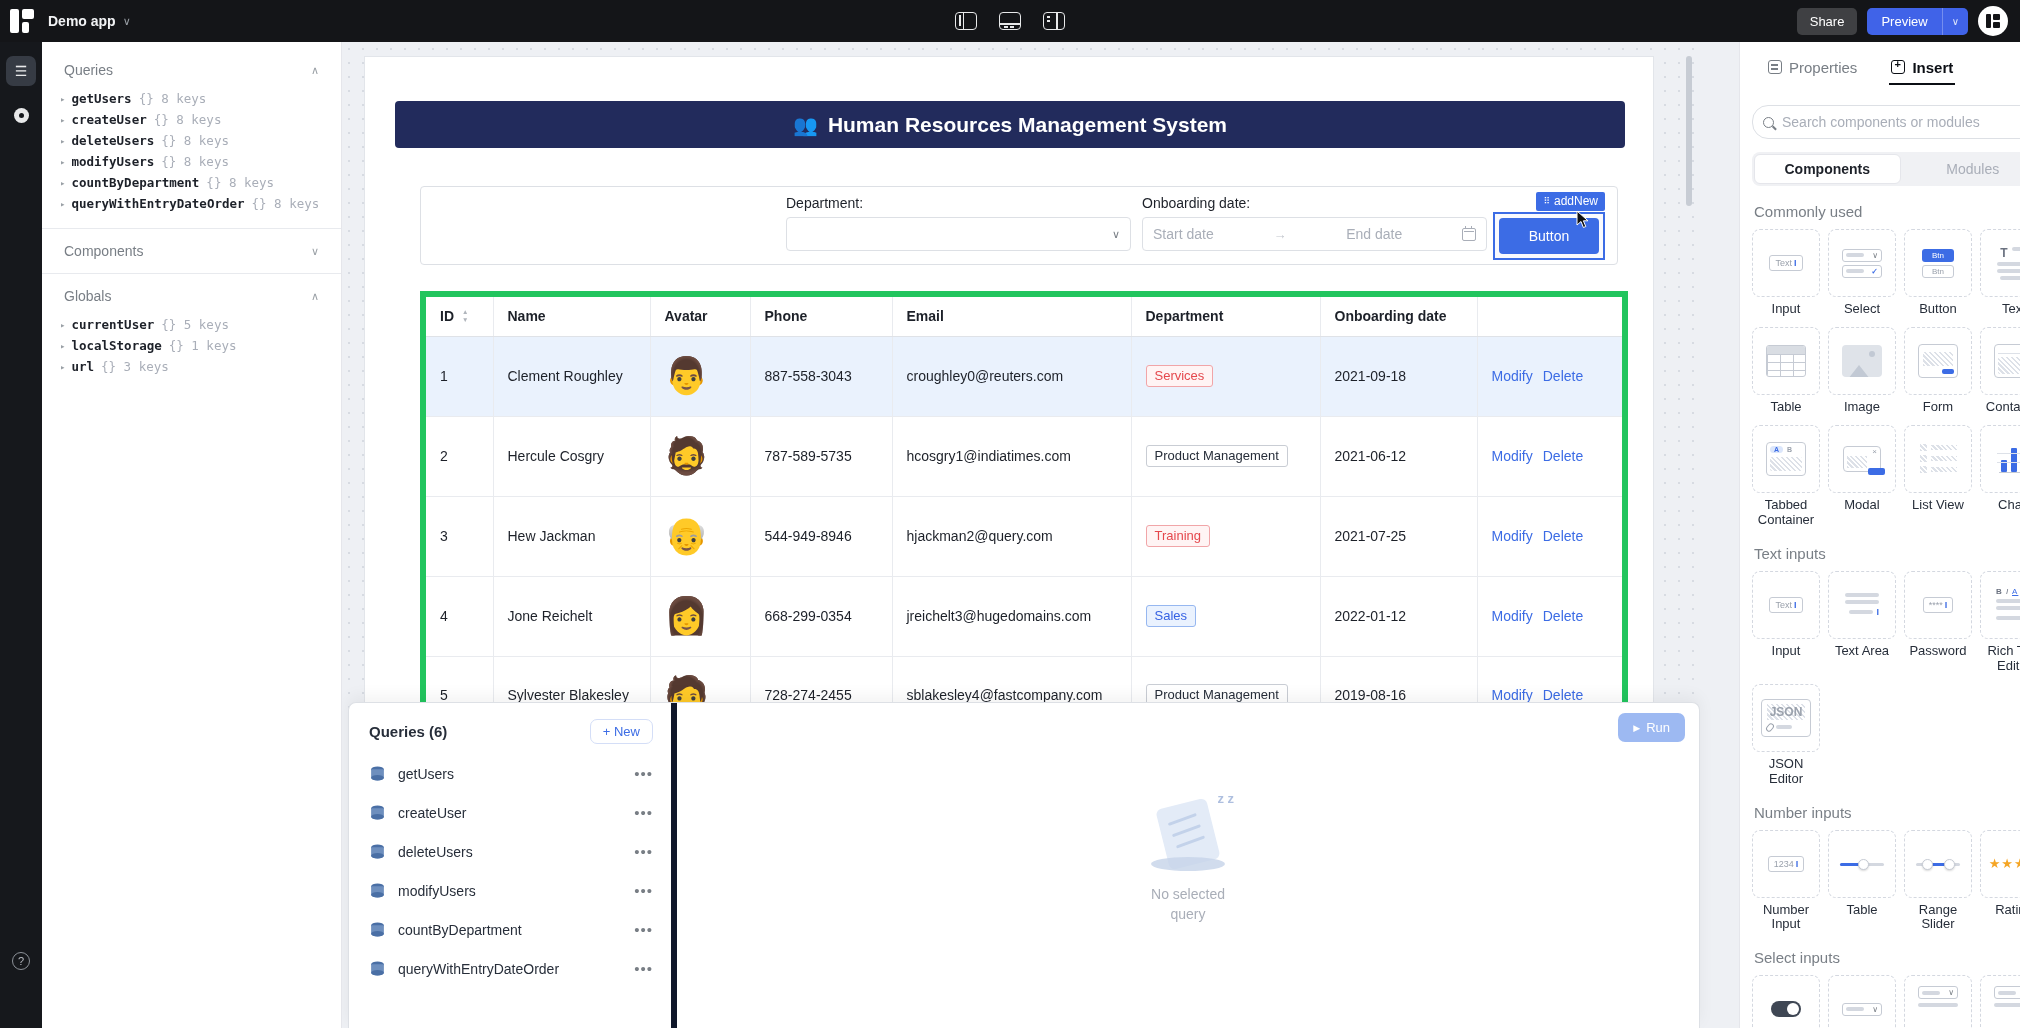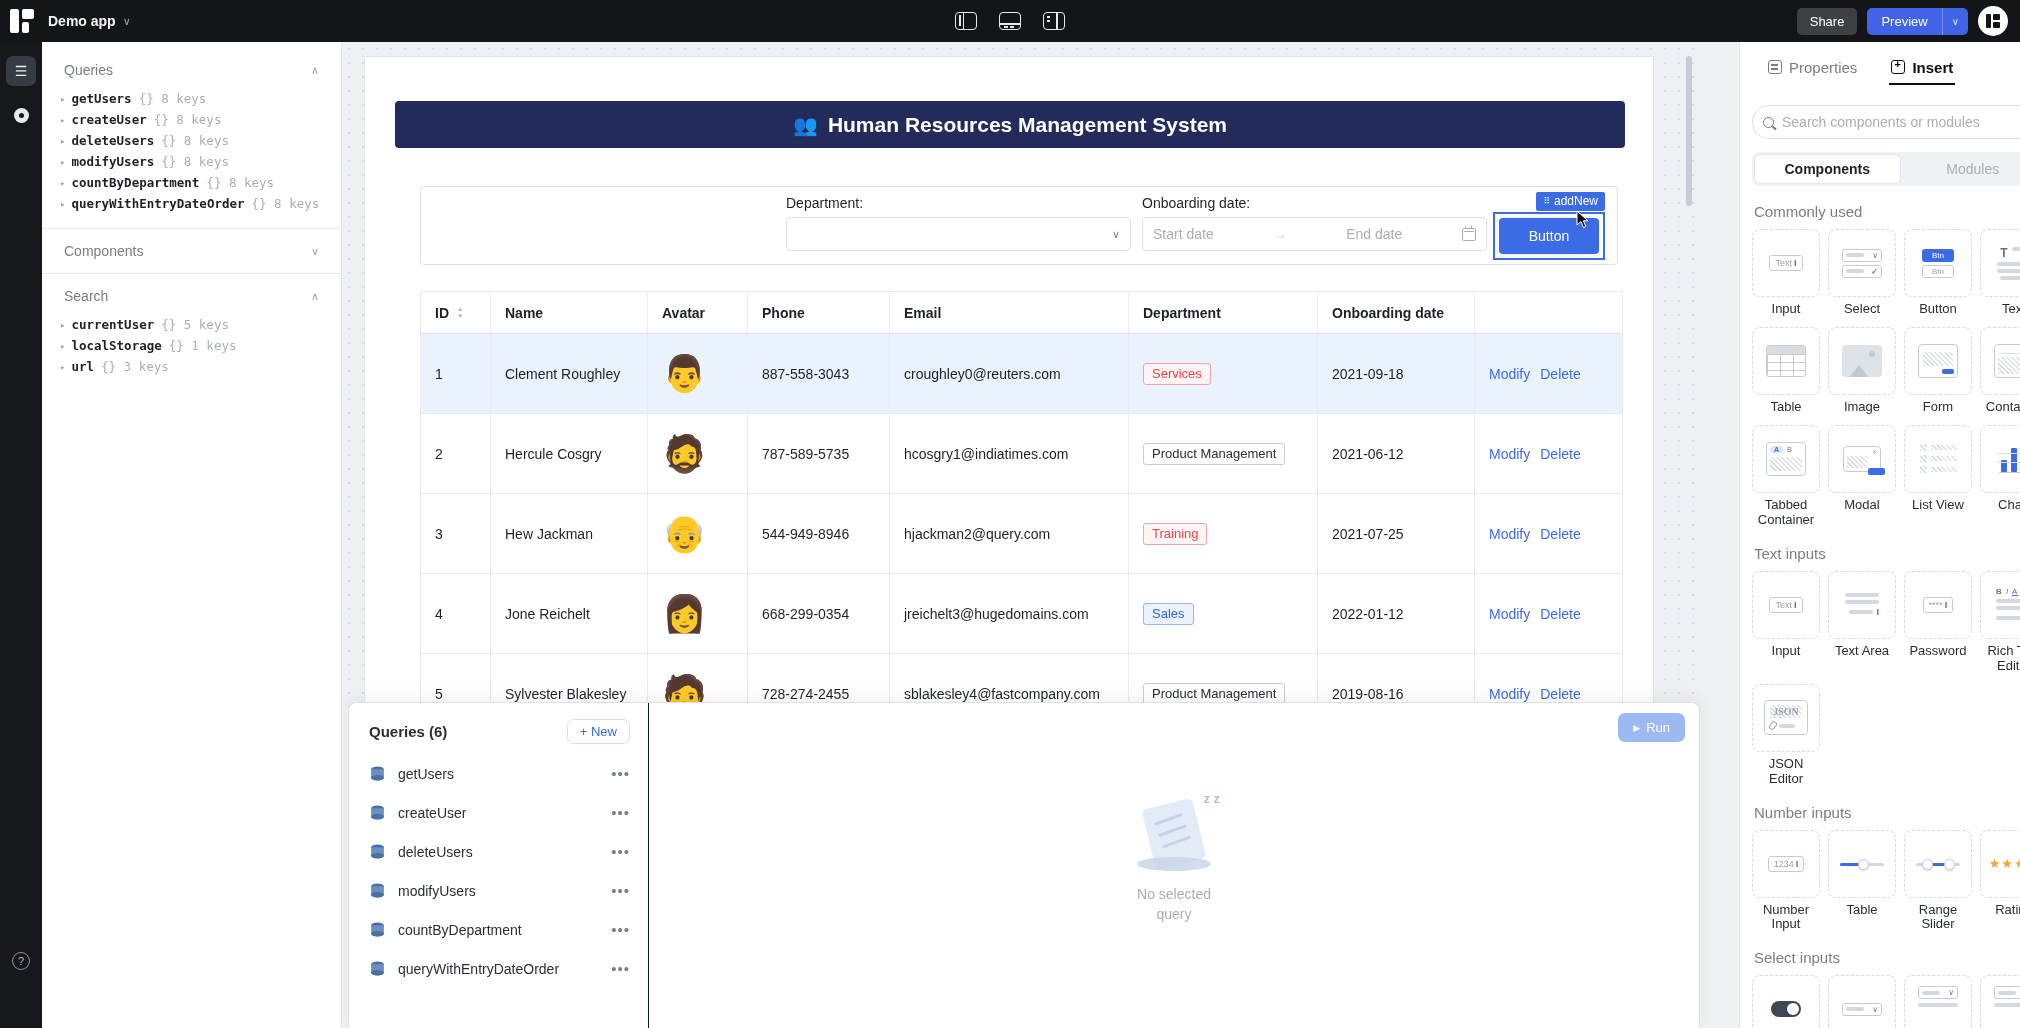--- a/index.html
+++ b/index.html
@@ -86,36 +86,36 @@
   .btn-widget { position:absolute; left:4px; top:4px; width:100px; height:36px; background:#3c6ce5; border-radius:4px; color:#fff; font-size:14px; display:flex; align-items:center; justify-content:center; }
   .sel-badge { position:absolute; right:-2px; top:-22px; background:#3c6ce5; color:#fff; font-size:12px; padding:2px 7px 3px; border-radius:2px; display:flex; gap:5px; align-items:center; }
   .drag-dots { font-size:9px; letter-spacing:-1px; }
   .cursor { position:absolute; left:1155px; top:23px; z-index:5; }
 
   
   .hr-table { position:absolute; left:55px; top:234px; width:1202px; border-collapse:collapse; table-layout:fixed; background:#fff; }
   .hr-table th, .hr-table td { border:1px solid #e9ebef; font-size:14px; color:#1d2129; padding:0 14px; text-align:left; overflow:hidden; white-space:nowrap; }
   .hr-table thead th { height:42px; font-weight:600; border-bottom:1px solid #dfe2e7; background:#fff; }
   .hr-table tbody td { height:80px; }
-  .hr-table { border:1px solid #22c55e; }
+  .hr-table { border:6px solid #22c55e; }
   tr.hl td { background:#eaf2fd; }
   .th-id { display:flex; align-items:center; gap:8px; }
   .sort { display:flex; flex-direction:column; gap:1px; font-size:6.5px; color:#b0b5bc; line-height:1; }
   .avatar-emoji { font-size:36px; line-height:1; }
   .tag { display:inline-block; font-size:13px; padding:2px 8px 3px; border-radius:3px; border:1px solid; }
   .tag-red  { color:#e5484d; background:#fff4f4; border-color:#f1a5a8; }
   .tag-gray { color:#272e3a; background:#fff;     border-color:#c9cdd4; }
   .tag-blue { color:#3662e3; background:#eaf2fe; border-color:#96b7f0; }
   .row-links { display:flex; gap:10px; }
   .row-links span { color:#3c6ce5; font-size:14px; }
 
   
   .query-panel { position:absolute; left:348px; top:702px; width:1352px; height:326px; background:#fff; border:1px solid #dde0e5; border-bottom:none;
                  border-radius:8px 8px 0 0; z-index:40; box-shadow:0 -6px 16px rgba(0,0,0,.05); display:flex; }
-  .qp-left { width:300px; border-right:1px solid #0f172a; padding-top:12px;text-align:right; }
+  .qp-left { width:328px; border-right:6px solid #0f172a; padding-top:12px;text-align:right; }
   .qp-left-head { display:flex; align-items:center; justify-content:space-between; padding:4px 18px 10px 20px; }
   .qp-title { font-size:15px; font-weight:600; color:#272e3a; }
   .qp-new { font-size:13px; color:#3c6ce5; border:1px solid #d4def7; border-radius:7px; padding:4px 12px; background:#fff; }
   .qp-item { display:flex; align-items:center; height:39px; padding:0 18px 0 20px; }
   .qp-item .nm { font-size:14px; color:#272e3a; margin-left:12px; }
   .qp-item .dots { margin-left:auto; color:#787e85; font-size:15px; letter-spacing:1px; }
   .pg-icon { width:17px; height:17px; flex:none; }
   .qp-right { flex:1; position:relative; }
   .run-btn { position:absolute; right:14px; top:10px; background:#9db9f2; color:#fff; font-size:13px; border-radius:7px; padding:7px 15px; display:flex; align-items:center; gap:6px; }
   .run-play { font-size:9px; }
@@ -192,21 +192,21 @@
   .list-icon .ln { width:26px; height:5px; }
   .chart-icon { display:flex; align-items:flex-end; gap:4px; height:28px; border-bottom:1.5px solid #c6cbd4; padding:0 2px; position:relative; }
   .chart-icon::before { content:""; position:absolute; left:-2px; right:-2px; top:8px; height:1px; background:#dde1e8; box-shadow:0 9px 0 #dde1e8; }
   .chart-icon b { width:6px; background:#3c6ce5; border-radius:1px; }
   .ta-icon { display:flex; flex-direction:column; gap:3px; align-items:flex-end; }
   .ta-icon .bar { width:34px; }
   .rte-icon { display:flex; flex-direction:column; gap:3px; }
   .rte-head { font-size:8px; color:#6b7280; letter-spacing:1px; }
   .rte-head u { color:#3c6ce5; }
   .json-icon { border:1px solid #c6cbd4; border-radius:4px; padding:4px 5px; display:flex; flex-direction:column; gap:3px; }
-  .json-chip { font-size:10px; color:#9aa1ac; padding:1px 3px; font-weight:700;font-family:Liberation Serif, serif; }
+  .json-chip { font-size:12px; color:#9aa1ac; padding:1px 3px; font-weight:700; }
   .json-row { display:flex; gap:3px; align-items:center; }
   .clip { width:6px; height:9px; border:1.4px solid #9aa1ac; border-radius:3px; transform:rotate(40deg); }
   .slider-icon { width:44px; position:relative; height:12px; }
   .slider-icon .trk { position:absolute; left:0; right:0; top:5px; height:3px; background:#d4d8e0; border-radius:2px; }
   .slider-icon .fill { position:absolute; left:0; top:5px; height:3px; background:#3c6ce5; border-radius:2px; }
   .slider-icon .knob { position:absolute; top:1px; width:11px; height:11px; border-radius:50%; background:#fff; border:1px solid #c6cbd4; box-shadow:0 1px 2px rgba(0,0,0,.15); }
   .rating-icon { font-size:13px; letter-spacing:1px; }
   .rating-icon .on { color:#f5a524; }
   .rating-icon .off { color:#d4d8e0; }
   .switch-icon { width:30px; height:16px; border-radius:9px; background:#3f4754; position:relative; }
@@ -302,21 +302,21 @@
           <span class="lp-meta">{} 8 keys</span>
         </div>
     </div>
     <div class="lp-divider"></div>
     <div class="lp-section-head">
       <span>Components</span>
       <span class="lp-chev">∨</span>
     </div>
     <div class="lp-divider"></div>
     <div class="lp-section-head">
-      <span>Search</span>
+      <span>Globals</span>
       <span class="lp-chev">∧</span>
     </div>
     <div class="lp-list">
       <div class="lp-item">
           <span class="lp-caret">▸</span>
           <span class="lp-key">currentUser</span>
           <span class="lp-meta">{} 5 keys</span>
         </div>
       <div class="lp-item">
           <span class="lp-caret">▸</span>

